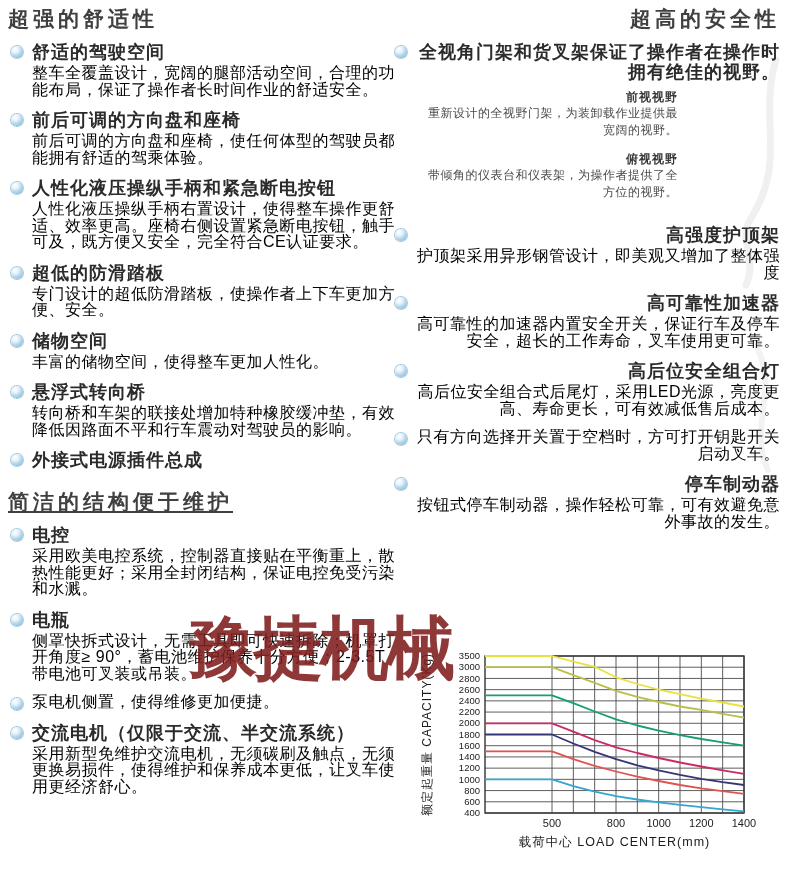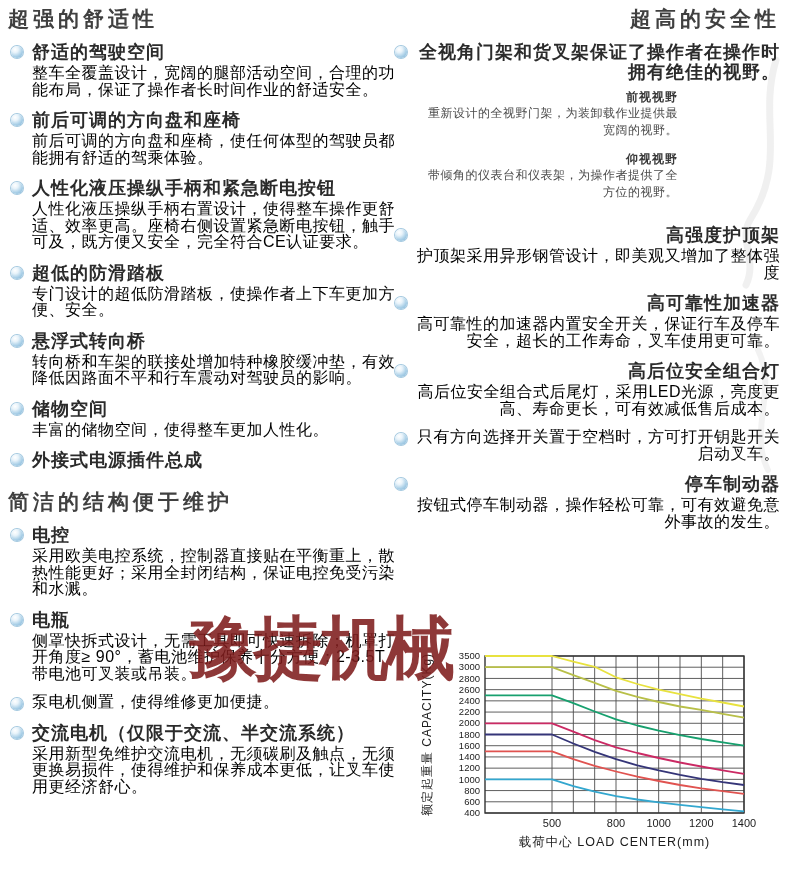--- a/index.html
+++ b/index.html
@@ -14,21 +14,21 @@
   }
   .col { position: absolute; top: 6px; }
   .col-left  { left: 8px;   width: 390px; }
   .col-right { left: 392px; width: 388px; text-align: right; }
 
   .sec-title {
     font-family: "Liberation Serif", "DejaVu Serif", serif;
     font-size: 21px; font-weight: bold; color: #404040;
     letter-spacing: 4px; margin: 0 0 10px 0; line-height: 26px;
   }
-  .sec-title.second { margin-top: 16px; }
+  .sec-title.second { margin-top: 16px; text-decoration: underline; }
 
   .item { display: flex; margin-bottom: 12px; }
   .bullet {
     flex: none; width: 12px; height: 12px; border-radius: 50%;
     margin: 4px 9px 0 3px;
     background: radial-gradient(circle at 34% 28%, #ffffff 0%, #e8f3fa 28%, #a9cfe7 62%, #7fb2d4 100%);
     box-shadow: 0 0 0 1px #a5c9e0;
   }
   .item-content { flex: 1; }
   .item-title {
@@ -90,29 +90,29 @@
       <div class="item">
         <span class="bullet"></span>
         <div class="item-content">
           <div class="item-title">超低的防滑踏板</div>
           <p class="item-text">专门设计的超低防滑踏板，使操作者上下车更加方便、安全。</p>
         </div>
       </div>
       <div class="item">
         <span class="bullet"></span>
         <div class="item-content">
+          <div class="item-title">储物空间</div>
+          <p class="item-text">丰富的储物空间，使得整车更加人性化。</p>
+        </div>
+      </div>
+      <div class="item">
+        <span class="bullet"></span>
+        <div class="item-content">
           <div class="item-title">悬浮式转向桥</div>
           <p class="item-text">转向桥和车架的联接处增加特种橡胶缓冲垫，有效降低因路面不平和行车震动对驾驶员的影响。</p>
-        </div>
-      </div>
-      <div class="item">
-        <span class="bullet"></span>
-        <div class="item-content">
-          <div class="item-title">储物空间</div>
-          <p class="item-text">丰富的储物空间，使得整车更加人性化。</p>
         </div>
       </div>
       <div class="item">
         <span class="bullet"></span>
         <div class="item-content">
           <div class="item-title">外接式电源插件总成</div>
         </div>
       </div>
     </div>
   <h2 class="sec-title second">简洁的结构便于维护</h2>
@@ -152,21 +152,21 @@
   <div>
       <div class="item">
         <span class="bullet"></span>
         <div class="item-content">
           <div class="item-title">全视角门架和货叉架保证了操作者在操作时拥有绝佳的视野。</div>
           <div class="sub">
             <div class="sub-title">前视视野</div>
             <p class="sub-text">重新设计的全视野门架，为装卸载作业提供最宽阔的视野。</p>
           </div>
           <div class="sub">
-            <div class="sub-title">仰视视野</div>
+            <div class="sub-title">俯视视野</div>
             <p class="sub-text">带倾角的仪表台和仪表架，为操作者提供了全方位的视野。</p>
           </div>
         </div>
       </div>
       <div class="item">
         <span class="bullet"></span>
         <div class="item-content">
           <div class="item-title">高强度护顶架</div>
           <p class="item-text">护顶架采用异形钢管设计，即美观又增加了整体强度</p>
         </div>

